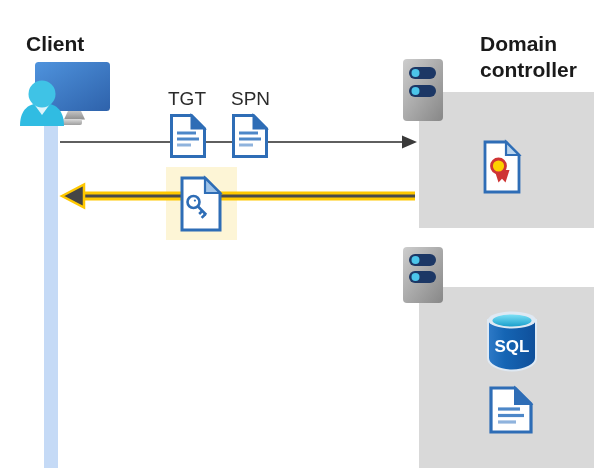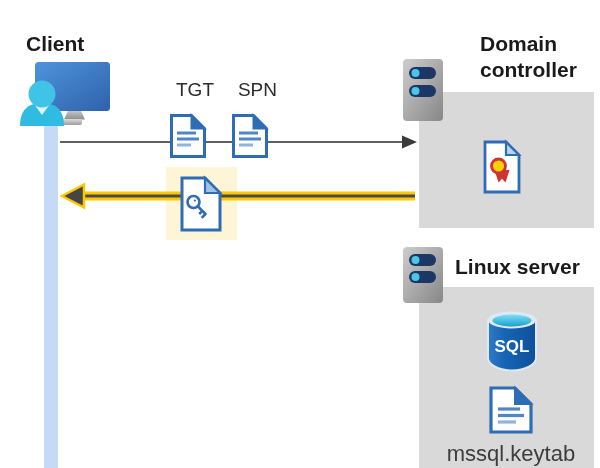--- a/index.html
+++ b/index.html
@@ -3,21 +3,21 @@
 <meta charset="utf-8">
 <style>
   html,body{margin:0;padding:0;background:#fff;}
   .canvas{position:relative;width:600px;height:468px;background:#ffffff;overflow:hidden;
           font-family:"Liberation Sans",sans-serif;margin-top:28px;}
   .abs{position:absolute;}
   .title{font-weight:bold;color:#1a1a1a;font-size:21px;line-height:26px;}
   .client-title{left:26px;top:3px;}
   .dc-title{left:480px;top:3px;width:142px;}
   .linux-title{left:455px;top:226px;white-space:nowrap;}
-  .ticket-label{top:51px;width:46px;text-align:right;font-size:19px;color:#2b2b2b;}
+  .ticket-label{top:60px;width:46px;text-align:left;font-size:19px;color:#2b2b2b;}
   .tgt-label{left:168px;}
   .spn-label{left:231px;}
   .panel{background:#d9d9d9;z-index:1;}
   .dc-panel{left:419px;top:64px;width:175px;height:136px;}
   .linux-panel{left:419px;top:259px;width:175px;height:203px;}
   .lifeline{left:44px;top:88px;width:14px;height:372px;background:#c5daf6;z-index:0;}
   .highlight{left:166px;top:139px;width:71px;height:73px;background:#fdf5d6;z-index:1;}
   .arrow{z-index:2;}
   .doc{z-index:3;}
   .server{z-index:4;}
@@ -134,21 +134,20 @@
           <stop offset="1" stop-color="#878787"></stop>
       </linearGradient>
     </defs>
     <rect x="1" y="1" width="40" height="56" rx="4" fill="url(#g-srv2)"></rect>
     <rect x="7" y="8" width="27" height="12" rx="6" fill="#1c3765"></rect>
     <circle cx="13.5" cy="14" r="4" fill="#4cc5ea"></circle>
     <rect x="7" y="25" width="27" height="12" rx="6" fill="#1c3765"></rect>
     <circle cx="13.5" cy="31" r="4" fill="#4cc5ea"></circle>
   </svg>
 
-  <div class="abs title linux-title">Linux server</div>
 
   <div class="abs panel linux-panel"></div>
 
   <svg class="abs doc" style="left:486px;top:280px;" width="52" height="64" viewBox="0 0 52 64">
     <defs>
       <linearGradient id="g-sql" x1="0" y1="0" x2="1" y2="0">
         <stop offset="0" stop-color="#2e7ac7"></stop>
           <stop offset="0.35" stop-color="#1565b4"></stop>
         <stop offset="1" stop-color="#0f4f9a"></stop>
       </linearGradient>
@@ -164,15 +163,14 @@
   </svg>
 
   <svg class="abs doc" style="left:488px;top:357px;" width="46" height="50" viewBox="0 0 46 50">
     <path d="M3 3 H27 L43 19 V47 H3 Z" fill="#ffffff" stroke="#2e6db6" stroke-width="3.2"></path>
     <path d="M27 3 L43 19 H27 Z" fill="#2e6db6" stroke="#2e6db6" stroke-width="2"></path>
     <line x1="10" y1="24" x2="32" y2="24" stroke="#4d87c8" stroke-width="3.2"></line>
     <line x1="10" y1="30.5" x2="36" y2="30.5" stroke="#4d87c8" stroke-width="3.2"></line>
     <line x1="10" y1="37" x2="28" y2="37" stroke="#8fb3dd" stroke-width="3.2"></line>
   </svg>
 
-  <div class="abs keytab-label">mssql.keytab</div>
 
 </div>
 
 </body></html>

